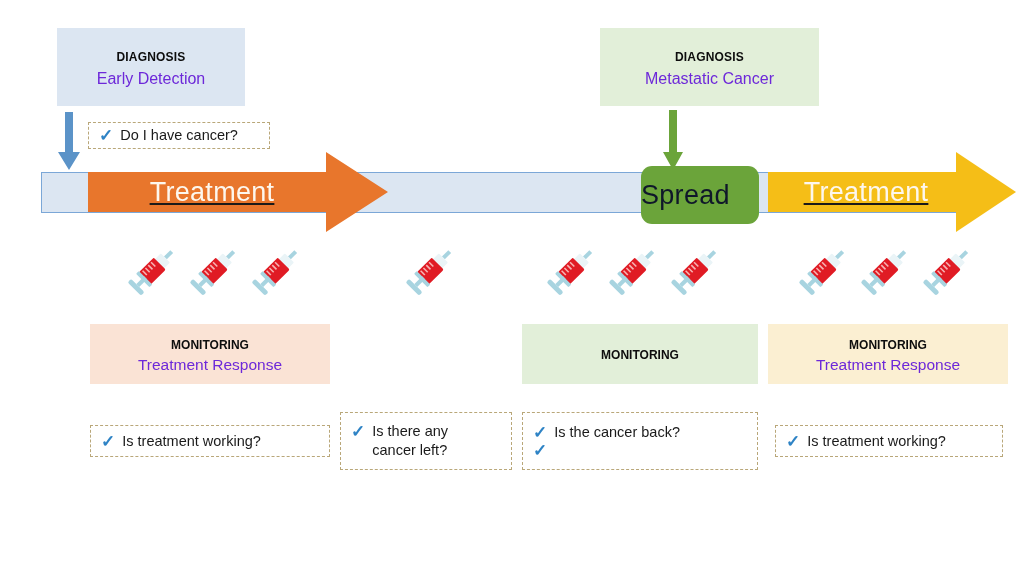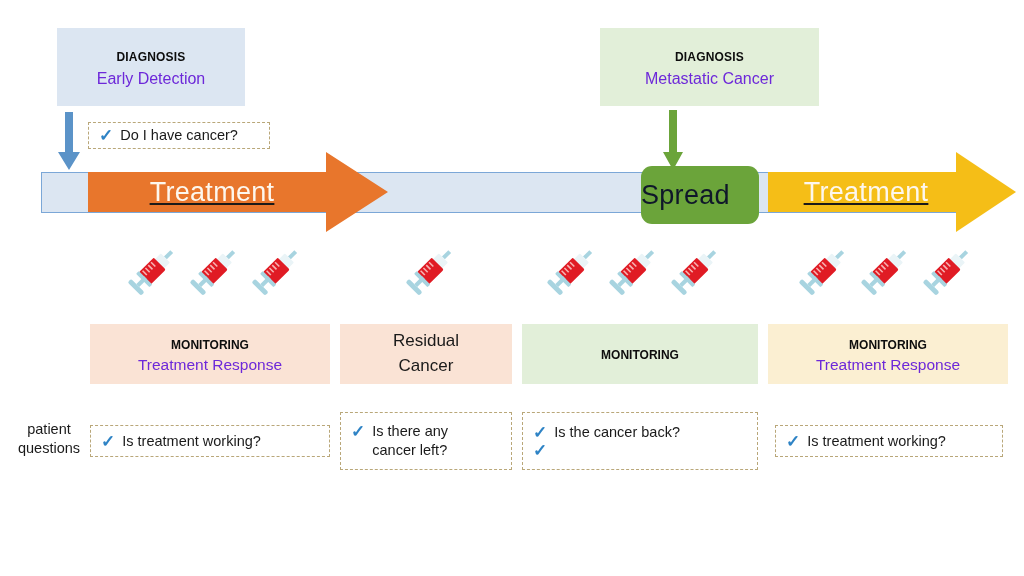--- a/index.html
+++ b/index.html
@@ -321,38 +321,30 @@
             <rect x="1" y="17" width="5" height="19" rx="2" fill="#A8D4E0"></rect>
           </g>
         </svg></div>
     </div>
 
   <div class="abs mon-box" style="left:90px;top:324px;width:240px;height:60px;background:#FAE3D5;">
     <div class="mon-title">Monitoring</div>
     <div class="mon-sub">Treatment Response</div>
   </div>
 
-  <div class="abs mon-box" style="left:340px;top:324px;width:172px;height:60px;background:#FAE3D5;">
-    <div class="mon-plain">Residual</div>
-    <div class="mon-plain">Cancer</div>
-  </div>
 
   <div class="abs mon-box" style="left:522px;top:324px;width:236px;height:60px;background:#E2EFD9;">
     <div class="mon-title">Monitoring</div>
   </div>
 
   <div class="abs mon-box" style="left:768px;top:324px;width:240px;height:60px;background:#FBEFD2;">
     <div class="mon-title">Monitoring</div>
     <div class="mon-sub">Treatment Response</div>
   </div>
 
-  <div class="abs side-label" style="left:8px;top:420px;width:82px;">
-    <div>patient</div>
-    <div>questions</div>
-  </div>
 
   <div class="abs q-box" style="left:90px;top:425px;width:240px;height:32px;">
     <div class="q-row">
       <span class="q-check">✓</span>
       <span class="q-text">
         <span class="ln">Is treatment working?</span>
       </span>
     </div>
   </div>
 

